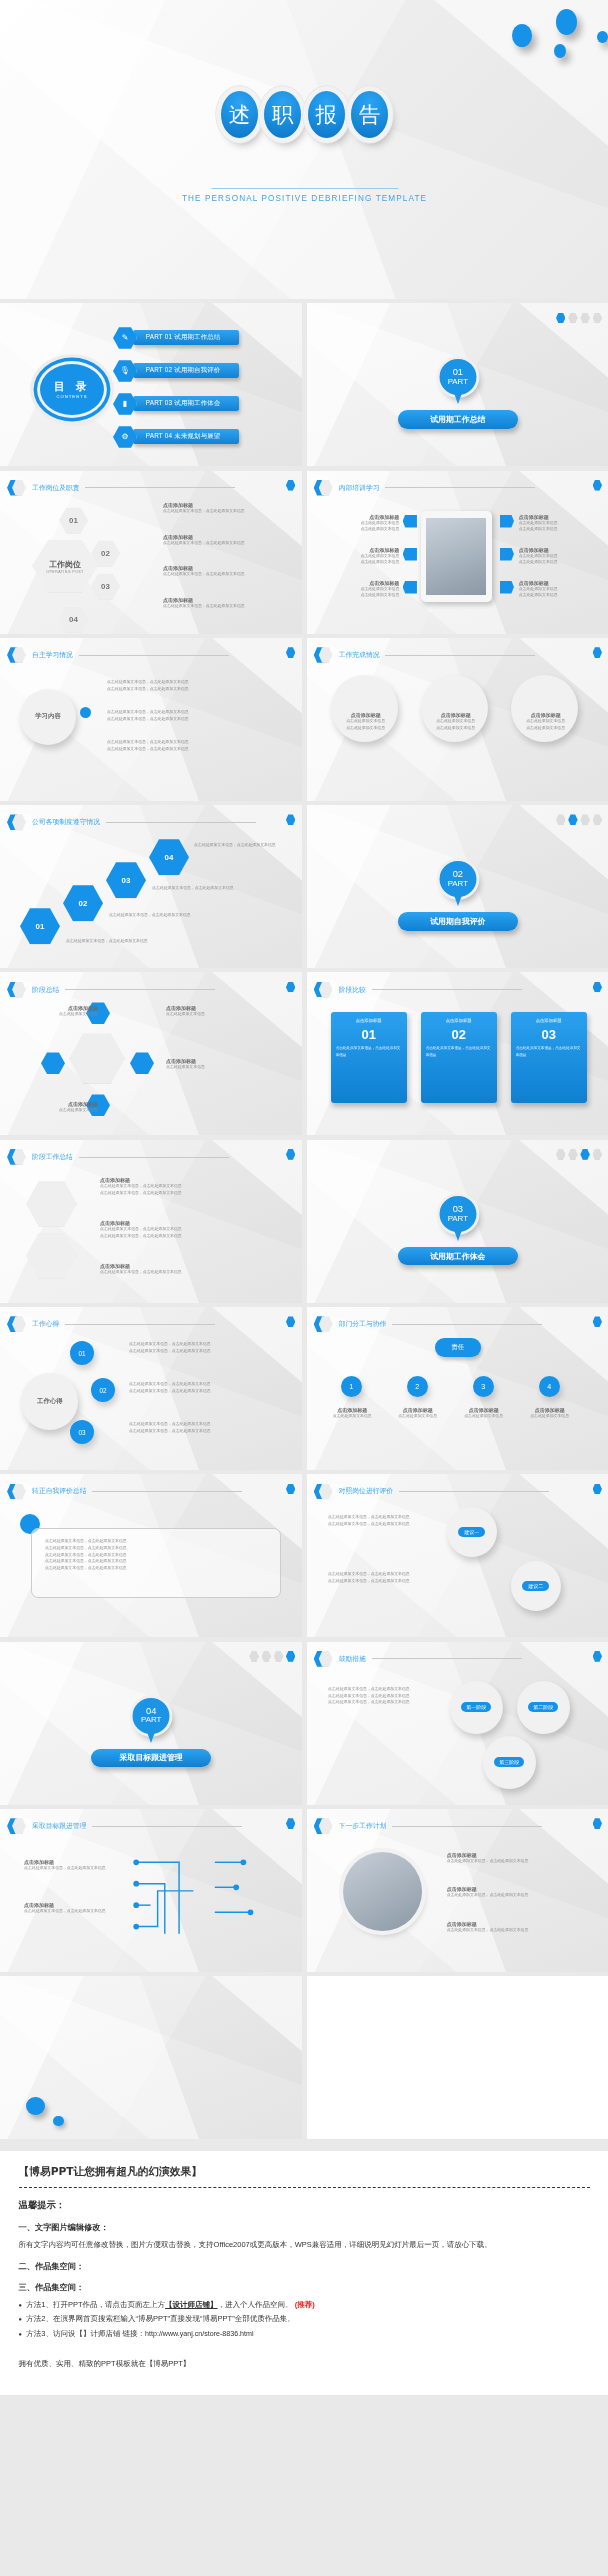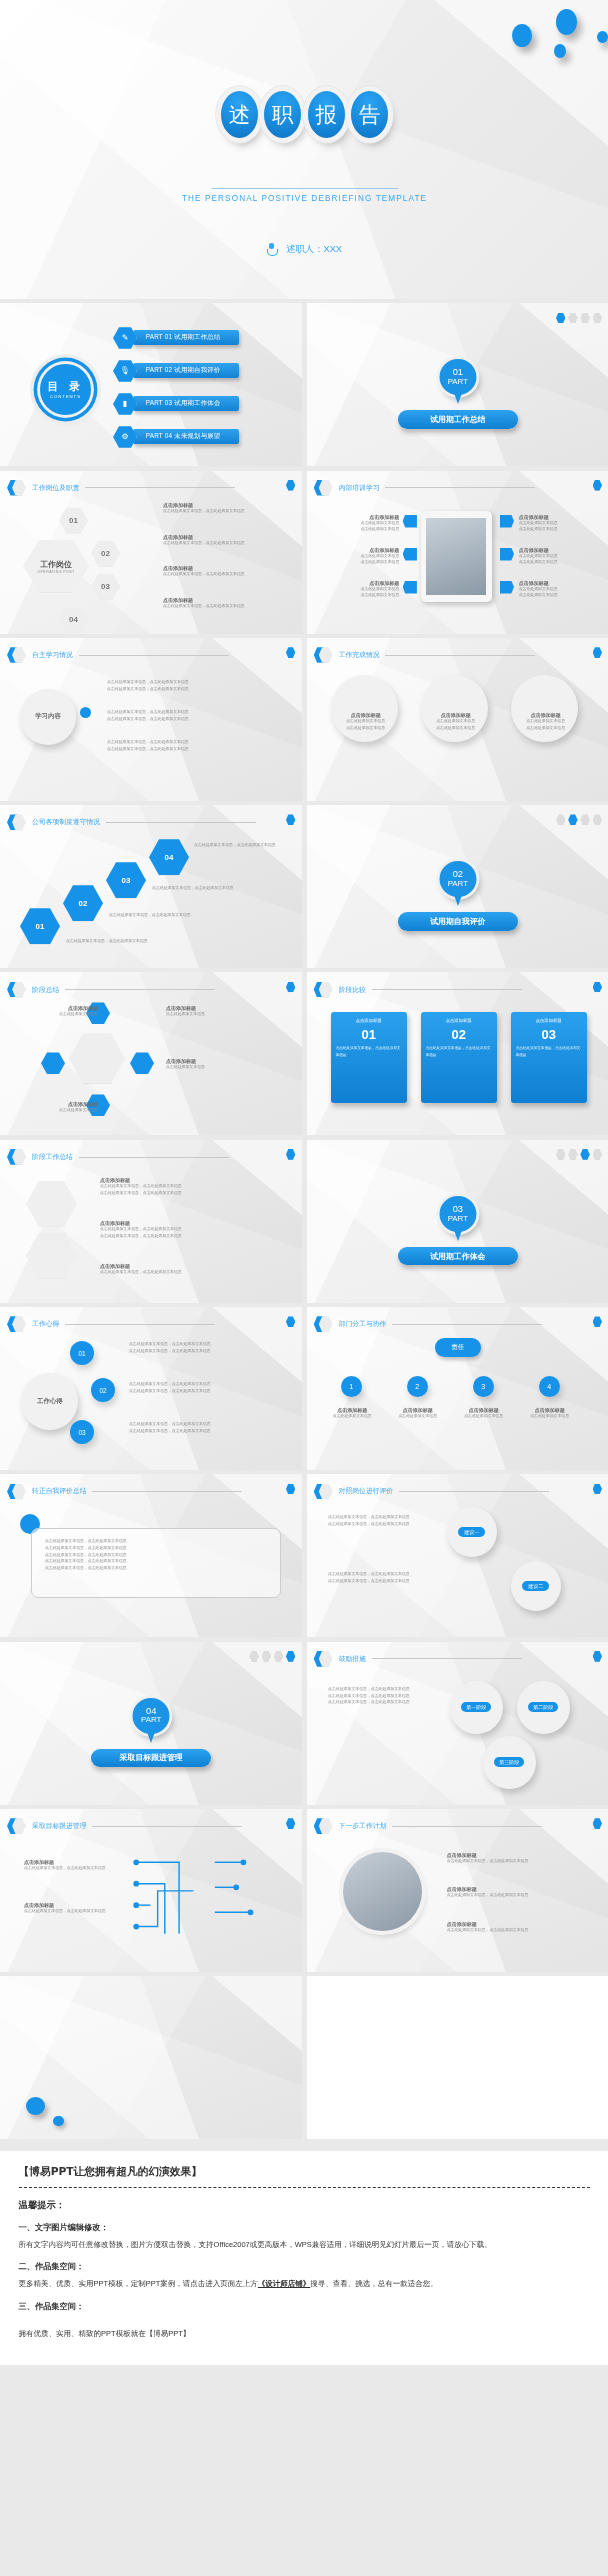--- a/index.html
+++ b/index.html
@@ -78,21 +78,21 @@
   .hexmark .h2 { left:5px; top:0.7px; background:#ececec; box-shadow:1.4px 2.1px 2.9px rgba(0,0,0,.2); }
   .sh-title { color:#39a5ef; font-size:6.8px; margin-left:6.4px; white-space:nowrap; }
   .sh-line { flex:1; height:0.7px; background:#c8c8c8; margin-left:5.7px; max-width:150px; }
   .navhex { position:absolute; right:7.1px; top:9.3px; display:flex; gap:2.9px; }
   .navhex i { width:9.3px; height:10.7px; display:block; background:#ddd;
      clip-path: polygon(25% 0,75% 0,100% 50%,75% 100%,25% 100%,0 50%);
      box-shadow:0.7px 1.4px 1.4px rgba(0,0,0,.18); }
   .navhex i.on { background:#1693e8; }
 
   
-  .toc-ring { position:absolute; left:40px; top:61px; width:51px; height:51px;
+  .toc-ring { position:absolute; left:40px; top:61px; width:64px; height:51px;
     border-radius:50%; border:3.6px solid #1693e8; background:#1693e8;
     box-shadow:0 0 0 2.9px #f0f0f0, 0 0 0 6.4px #1693e8, 0 0 0 10px #ededed, 2.9px 5px 7.1px rgba(0,0,0,.25);
     color:#fff; display:flex; flex-direction:column; align-items:center; justify-content:center; }
   .toc-ring b { font-size:10.7px; letter-spacing:3.6px; font-family:"DejaVu Sans",sans-serif; }
   .toc-ring s { font-size:4.3px; letter-spacing:0.9px; text-decoration:none; }
   .toc-item { position:absolute; left:113px; display:flex; align-items:center; }
   .toc-hex { width:24px; height:21.4px; background:#1693e8; flex:none;
     clip-path: polygon(25% 0,75% 0,100% 50%,75% 100%,25% 100%,0 50%);
     box-shadow: 0 0 0 2.1px #f1f1f1, 2.1px 3.6px 4.3px rgba(0,0,0,.25);
     display:flex; align-items:center; justify-content:center; color:#fff; font-size:7.9px; z-index:2; }
@@ -164,24 +164,20 @@
     <div class="title-row">
       <div class="tchar">述</div>
       <div class="tchar">职</div>
       <div class="tchar">报</div>
       <div class="tchar">告</div>
     </div>
 
     <div class="rule"></div>
     <div class="sub-en">THE PERSONAL POSITIVE DEBRIEFING TEMPLATE</div>
 
-    <div class="presenter">
-      <span class="mic-ico"></span>
-      <span>述职人：XXX</span>
-    </div>
   </div>
 
   <div class="grid">
 
     <div class="thumb">
       <div class="poly"></div>
       <div class="toc-ring">
         <b>目 录</b>
         <s>CONTENTS</s>
       </div>
@@ -226,21 +222,21 @@
             <i class="h1"></i>
             <i class="h2"></i>
           </span>
         <span class="sh-title">工作岗位及职责</span>
         <span class="sh-line"></span>
       </div>
       <div class="navhex">
           <i class="on"></i>
         </div>
 
-      <div style="position:absolute;left:23px;top:69px;width:66px;height:53px;
+      <div style="position:absolute;left:32px;top:69px;width:66px;height:53px;
             background:#f0f0f0;clip-path:polygon(25% 0,75% 0,100% 50%,75% 100%,25% 100%,0 50%);
             box-shadow:2.1px 3.6px 5.7px rgba(0,0,0,.14);" class="col center">
         <span style="color:#5a5a5a;font-size:7.9px;font-weight:bold">工作岗位</span>
         <span style="color:#8d8d8d;font-size:3.6px;letter-spacing:0.4px">OPERATING POST</span>
       </div>
 
       <div style="position:absolute;left:59px;top:37px" class="ph-hex ghost-hex">
           <span>01</span>
         </div>
       <div style="position:absolute;left:91px;top:70px" class="ph-hex ghost-hex">
@@ -841,23 +837,26 @@
 
   <div class="desc">
     <h1>【博易PPT让您拥有超凡的幻演效果】</h1>
     <div class="dashrule"></div>
     <h2>温馨提示：</h2>
 
     <h3>一、文字图片编辑修改：</h3>
     <p>所有文字内容均可任意修改替换，图片方便双击替换，支持Office2007或更高版本，WPS兼容适用，详细说明见幻灯片最后一页，请放心下载。</p>
 
     <h3>二、作品集空间：</h3>
-    <p>
-      <span>更多精美、优质、实用PPT模板，定制PPT案例，请点击进入页面左上方</span><span class="u">《设计师店铺》</span><span>搜寻、查看、挑选，总有一款适合您。</span>
-    </p>
 
     <h3>三、作品集空间：</h3>
+    <ul>
+      <li><span>方法1、打开PPT作品，请点击页面左上方</span><span class="u">【设计师店铺】</span><span>，进入个人作品空间。</span>
+        <span class="red">(推荐)</span></li>
+      <li>方法2、在演界网首页搜索栏输入“博易PPT”直接发现“博易PPT”全部优质作品集。</li>
+      <li><span>方法3、访问设【】计师店铺 链接：</span><span class="mono">http://www.yanj.cn/store-8836.html</span></li>
+    </ul>
 
     <p style="margin-top:15.7px">拥有优质、实用、精致的PPT模板就在【博易PPT】</p>
   </div>
 
 </div>
 
 
 </body></html>

